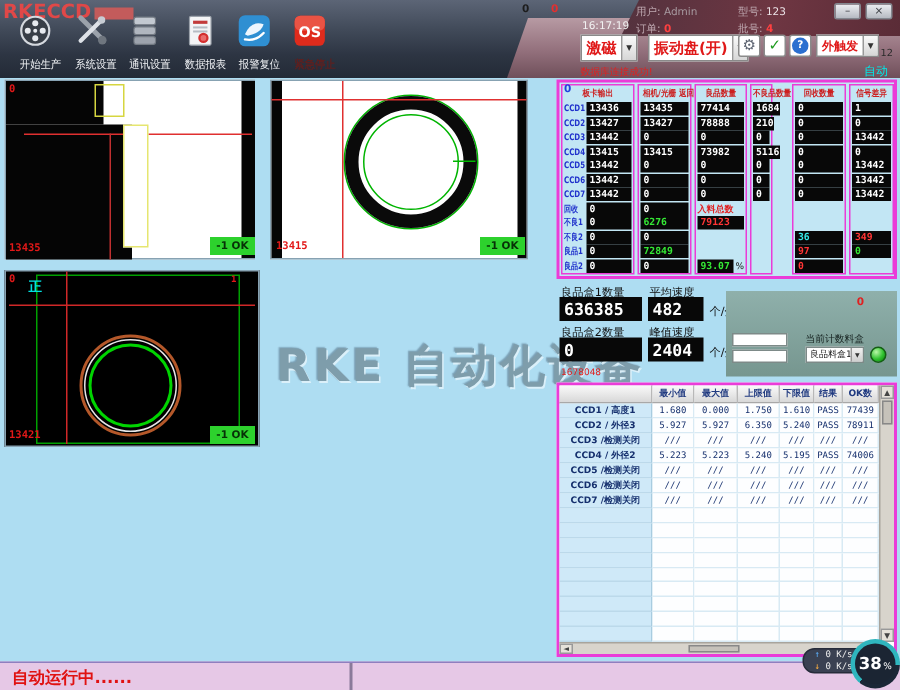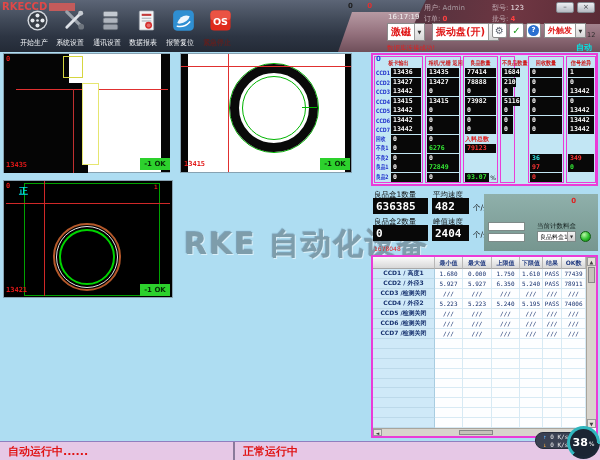--- a/index.html
+++ b/index.html
@@ -3,24 +3,24 @@
 <meta charset="utf-8">
 <style>
 *{margin:0;padding:0;box-sizing:border-box}
 html,body{width:600px;height:460px;overflow:hidden}
 body{position:relative;font-family:"DejaVu Sans","Liberation Sans",sans-serif;background:#aeddf2}
 .abs{position:absolute}
 
 .topbar{position:absolute;left:0;top:0;width:600px;height:52px;background:linear-gradient(180deg,#5c6576 0%,#414a59 38%,#2d3543 70%,#232a36 100%);z-index:5}
 .mauve{position:absolute;right:0;top:12px;width:262px;height:40px;background:linear-gradient(180deg,#b79aa3 0%,#93707c 55%,#6f4f5a 100%);clip-path:polygon(14px 0,100% 0,100% 100%,0 100%)}
 .maroon{position:absolute;right:0;top:0;width:186px;height:24px;background:linear-gradient(100deg,#53323e,#6e3642 55%,#5a2c37);clip-path:polygon(12px 0,100% 0,100% 100%,0 100%)}
-.ttl{position:absolute;left:2px;top:1px;display:flex;align-items:center;gap:2px;font-size:10px;font-weight:bold;color:#e04848}
+.ttl{position:absolute;left:2px;top:1px;display:flex;align-items:center;gap:2px;font-size:13px;font-weight:bold;color:#e04848}
 .ttl-hl{width:26px;height:8px;background:#c35b5b}
 .tbb{position:absolute;left:12px;top:9px;display:flex}
-.tbtn{width:36.6px;display:flex;flex-direction:column;align-items:flex-end;cursor:pointer}
+.tbtn{width:36.6px;display:flex;flex-direction:column;align-items:flex-start;cursor:pointer}
 .tbtn svg{width:23px;height:23px}
 .tbtn .lbl{font-size:7.5px;color:#f2f4f7;margin-top:2px;white-space:nowrap;transform:scaleX(.92)}
 .tbtn.stop .lbl{color:#5c2020;font-weight:bold}
 .cnt{position:absolute;left:348px;top:2px;font-size:7px;font-weight:bold;color:#1d1d1d}
 .cnt .r{color:#e23030;margin-left:12px}
 .timetxt{position:absolute;left:388px;top:13px;font-size:7px;color:#f2f2f2}
 .wbtn{position:absolute;display:flex;background:#fff;border:1px solid #8a8a8a;height:18px;align-items:stretch;cursor:pointer}
 .wbtn .t{padding:0 3px;color:#e01818;font-weight:bold;font-size:10px;white-space:nowrap;display:flex;align-items:center}
 .wbtn .dd{width:10px;border-left:1px solid #999;background:linear-gradient(#fafafa,#d6d6d6);font-size:5px;display:flex;align-items:center;justify-content:center;color:#333}
 .dbstatus{position:absolute;left:387px;top:44px;font-size:6.5px;color:#e02020;white-space:nowrap}
@@ -28,21 +28,21 @@
 .sess .lab{color:#bfa9b1}
 .v-gray{color:#a79aa0}.v-red{color:#ff4040;font-weight:bold}.v-lite{color:#ece4e8}
 .winbtn{position:absolute;top:2px;width:18px;height:11px;background:linear-gradient(#eceef2,#b6bac2);border:1px solid #83878f;border-radius:2px;font-size:7px;line-height:9px;text-align:center;color:#3d3f45;cursor:pointer}
 .mbtn{position:absolute;top:23px;width:15px;height:15px;background:#fff;border:1px solid #8a8a8a;border-radius:2px;display:flex;align-items:center;justify-content:center;cursor:pointer}
 .mbtn .g{font-size:10px;color:#5e6572}
 .mbtn .c{font-size:10px;color:#1d9a1d;font-weight:bold}
 .mbtn .h{width:11px;height:11px;border-radius:50%;background:#2a6fd0;color:#fff;font-size:7px;line-height:11px;text-align:center;font-weight:bold}
 .trig{left:544px;top:23px;height:15px}
 .trig .t{font-size:8px}
 .trignum{position:absolute;left:587px;top:31px;font-size:6.5px;color:#2a2a2a}
-.auto{position:absolute;left:576px;top:42px;font-size:8px;font-weight:bold;color:#00e8e8}
+.auto{position:absolute;left:576px;top:42px;font-size:8px;font-weight:normal;color:#00e8e8}
 
 .main{position:absolute;left:0;top:52px;width:600px;height:389px;background:#aeddf2}
 .cam{position:absolute;border:1px solid #87a2b2}
 .cam1{left:3px;top:1px;width:167px;height:120px;background:#fff}
 .cam2{left:180px;top:1px;width:172px;height:120px;background:#fff}
 .cam3{left:3px;top:128px;width:170px;height:118px;background:#000}
 .camtxt{position:absolute;font-size:7px;font-weight:bold;color:#e21818;font-family:"DejaVu Sans Mono",monospace}
 .okbadge{position:absolute;background:#2dd12d;color:#073007;font-size:7px;font-weight:bold;width:30px;height:12px;line-height:12px;text-align:center}
 .mark{position:absolute;color:#00e0e0;font-size:9px;font-weight:bold}
 .watermark{position:absolute;left:184px;top:172px;font-size:30px;font-weight:bold;color:#76929f;opacity:.85;letter-spacing:2px;white-space:nowrap;text-shadow:1px 1px 0 rgba(255,255,255,.65),-1px -1px 1px rgba(40,60,80,.45);z-index:1;pointer-events:none}
@@ -831,23 +831,20 @@
       <div class="hthumb"></div>
       <div class="harr" style="right:0">►</div>
     </div>
   </div>
 </div>
 
 <div class="statusbar">
   <div class="sb-left">
     <span class="sbtxt">自动运行中......</span>
   </div>
-  <div class="sb-right">
-    <span class="sbtxt">正常运行中</span>
-  </div>
 </div>
 
 <div class="netpill">
   <div class="netrow"><span class="up">↑</span> <span>0 K/s</span></div>
   <div class="netrow"><span class="down">↓</span> <span>0 K/s</span></div>
 </div>
 <div class="netcircle">
   <div class="netinner">
     <span class="pctv">38</span>
     <span class="pcts">%</span>

